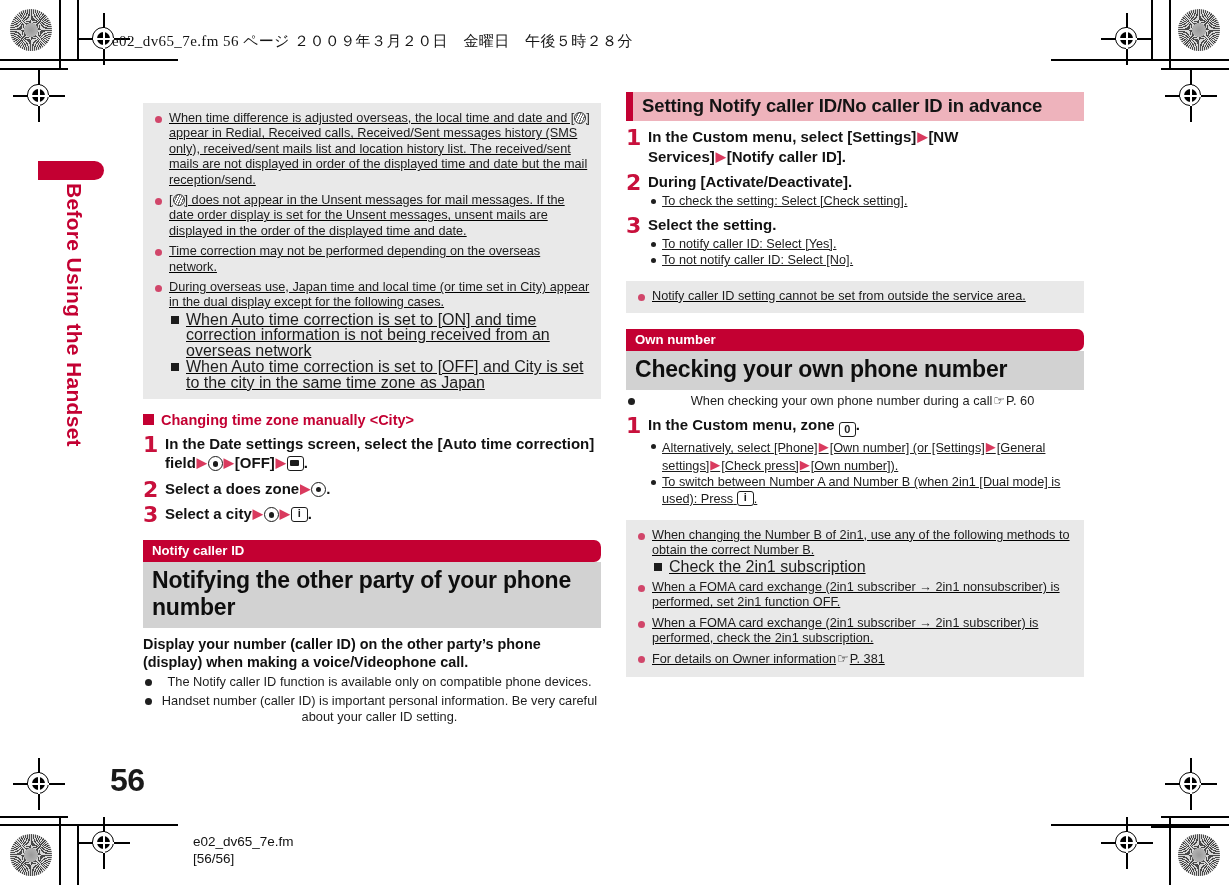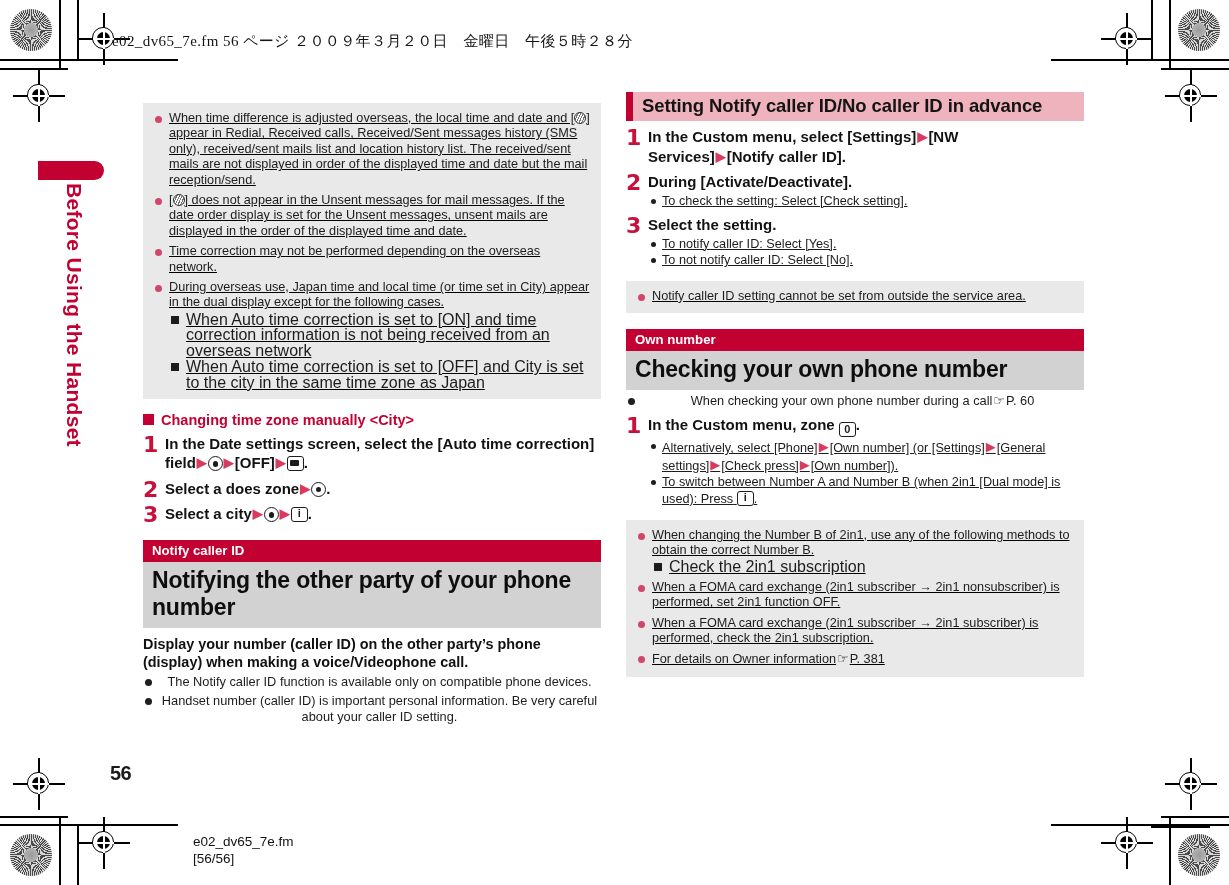--- a/index.html
+++ b/index.html
@@ -46,21 +46,21 @@
     transform-origin:0 0;
     transform:rotate(90deg);
     color:#c30032;
     font-size:21px;font-weight:bold;letter-spacing:0.3px;
     white-space:nowrap;
   }
 
   
   .pagenum{
     position:absolute;left:110px;top:762px;
-    font-size:20px;font-weight:bold;color:#1a1a1a;letter-spacing:-0.5px;
+    font-size:32px;font-weight:bold;color:#1a1a1a;letter-spacing:-0.5px;
   }
   .footslug{
     position:absolute;left:193px;top:833px;
     font-size:13.5px;color:#111;line-height:17px;
   }
 
   
   .col{position:absolute;width:458px;}
   .col-left{left:143px;top:103px;}
   .col-right{left:626px;top:92px;}
@@ -129,21 +129,21 @@
     position:absolute;left:3px;top:5px;width:5px;height:5px;border-radius:50%;background:#1f1f1f;
   }
 
   
   .kicker{
     background:#c30032;color:#fff;
     font-size:13.2px;font-weight:bold;
     padding:3px 9px 4px 9px;
     display:inline-block;
   }
-  .kicker-row{background:#c30032;}
+  .kicker-row{background:#c30032;border-radius:7px;}
   .bigtitle{
     background:#d2d2d2;color:#0e0e0e;
     font-size:23px;font-weight:bold;
     padding:5px 9px 7px 9px;
     line-height:27px;
     letter-spacing:-0.2px;
   }
   .leadin{
     font-size:14.4px;font-weight:bold;line-height:18px;color:#111;
     margin:7px 0 3px 0;

